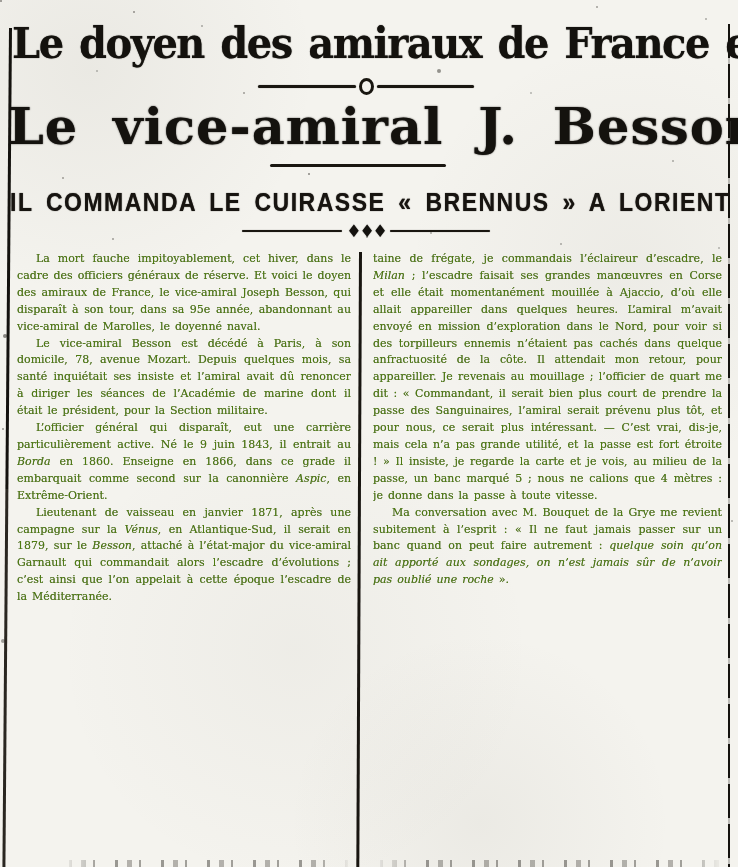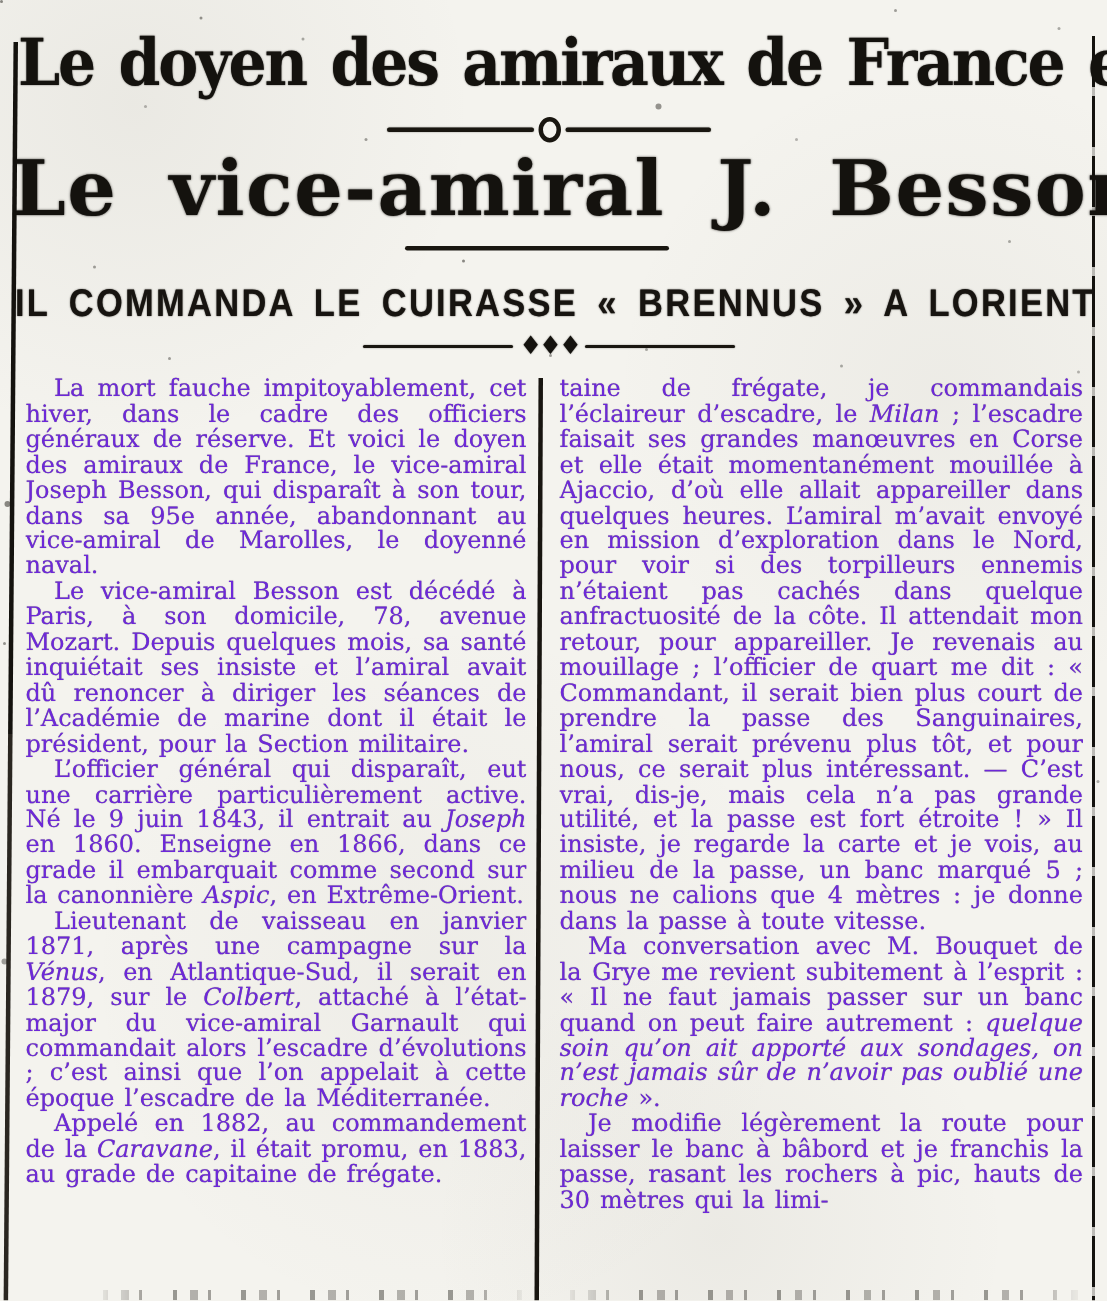--- a/index.html
+++ b/index.html
@@ -70,22 +70,22 @@
     font-family:"Liberation Sans",sans-serif;font-weight:bold;
     font-size:23px;letter-spacing:1.5px;word-spacing:5px;color:#171410;
     white-space:nowrap;transform:scaleY(1.12);transform-origin:top;
     text-shadow:0 0 1px rgba(20,18,14,.8);
   }
   
   .column{position:absolute;top:251px;height:613px;overflow:hidden;}
   .column-left{left:17px;width:334px;}
   .column-right{left:373px;width:349px;}
   .column p{
-    margin:0;font-size:16px;line-height:16.9px;text-align:justify;
-    text-indent:19px;color:#6d28d9;word-spacing:1.5px;
+    margin:0;font-size:11px;line-height:16.9px;text-align:justify;
+    text-indent:19px;color:#4d7c0f;word-spacing:1.5px;
     text-shadow:0 0 0.5px rgba(30,27,21,.55);
     hyphens:auto;
   }
   .column p.flush{text-indent:0;}
   .column i{}
   
   .remnant{
     position:absolute;height:7px;bottom:0;opacity:.75;
     background:
       repeating-linear-gradient(90deg,
@@ -125,24 +125,22 @@
 
 <div class="ornament-row row-3">
   <span class="orn-line thin"></span>
   <span class="orn-diamonds">♦♦♦</span>
   <span class="orn-line thin"></span>
 </div>
 
 <div class="column column-left">
     <p><span>La mort fauche impitoyablement, cet hiver, dans le cadre des officiers généraux de réserve. Et voici le doyen des amiraux de France, le vice-amiral Joseph Besson, qui disparaît à son tour, dans sa 95e année, abandonnant au vice-amiral de Marolles, le doyenné naval.</span></p>
     <p><span>Le vice-amiral Besson est décédé à Paris, à son domicile, 78, avenue Mozart. Depuis quelques mois, sa santé inquiétait ses insiste et l’amiral avait dû renoncer à diriger les séances de l’Académie de marine dont il était le président, pour la Section militaire.</span></p>
-    <p><span>L’officier général qui disparaît, eut une carrière particulièrement active. Né le 9 juin 1843, il entrait au </span><i>Joseph</i><span> en 1860. Enseigne en 1866, dans ce grade il embarquait comme second sur la canonnière </span><i>Aspic</i><span>, en Extrême-Orient.</span></p>
-    <p><span>Lieutenant de vaisseau en janvier 1871, après une campagne sur la </span><i>Vénus</i><span>, en Atlantique-Sud, il serait en 1879, sur le </span><i>Colbert</i><span>, attaché à l’état-major du vice-amiral Garnault qui commandait alors l’escadre d’évolutions ; c’est ainsi que l’on appelait à cette époque l’escadre de la Méditerranée.</span></p>
-    <p><span>Appelé en 1882, au commandement de la </span><i>Caravane</i><span>, il était promu, en 1883, au grade de capitaine de frégate.</span></p>
+    <p><span>L’officier général qui disparaît, eut une carrière particulièrement active. Né le 9 juin 1843, il entrait au </span><i>Borda</i><span> en 1860. Enseigne en 1866, dans ce grade il embarquait comme second sur la canonnière </span><i>Aspic</i><span>, en Extrême-Orient.</span></p>
+    <p><span>Lieutenant de vaisseau en janvier 1871, après une campagne sur la </span><i>Vénus</i><span>, en Atlantique-Sud, il serait en 1879, sur le </span><i>Besson</i><span>, attaché à l’état-major du vice-amiral Garnault qui commandait alors l’escadre d’évolutions ; c’est ainsi que l’on appelait à cette époque l’escadre de la Méditerranée.</span></p>
   </div>
 <div class="column column-right">
     <p class="flush"><span>taine de frégate, je commandais l’éclaireur d’escadre, le </span><i>Milan</i><span> ; l’escadre faisait ses grandes manœuvres en Corse et elle était momentanément mouillée à Ajaccio, d’où elle allait appareiller dans quelques heures. L’amiral m’avait envoyé en mission d’exploration dans le Nord, pour voir si des torpilleurs ennemis n’étaient pas cachés dans quelque anfractuosité de la côte. Il attendait mon retour, pour appareiller. Je revenais au mouillage ; l’officier de quart me dit : « Commandant, il serait bien plus court de prendre la passe des Sanguinaires, l’amiral serait prévenu plus tôt, et pour nous, ce serait plus intéressant. — C’est vrai, dis-je, mais cela n’a pas grande utilité, et la passe est fort étroite ! » Il insiste, je regarde la carte et je vois, au milieu de la passe, un banc marqué 5 ; nous ne calions que 4 mètres : je donne dans la passe à toute vitesse.</span></p>
     <p><span>Ma conversation avec M. Bouquet de la Grye me revient subitement à l’esprit : « Il ne faut jamais passer sur un banc quand on peut faire autrement : </span><i>quelque soin qu’on ait apporté aux sondages, on n’est jamais sûr de n’avoir pas oublié une roche</i><span> ».</span></p>
-    <p><span>Je modifie légèrement la route pour laisser le banc à bâbord et je franchis la passe, rasant les rochers à pic, hauts de 30 mètres qui la limi-</span></p>
   </div>
 
 <div class="remnant remnant-left"></div>
 <div class="remnant remnant-right"></div>
 
 </body></html>

